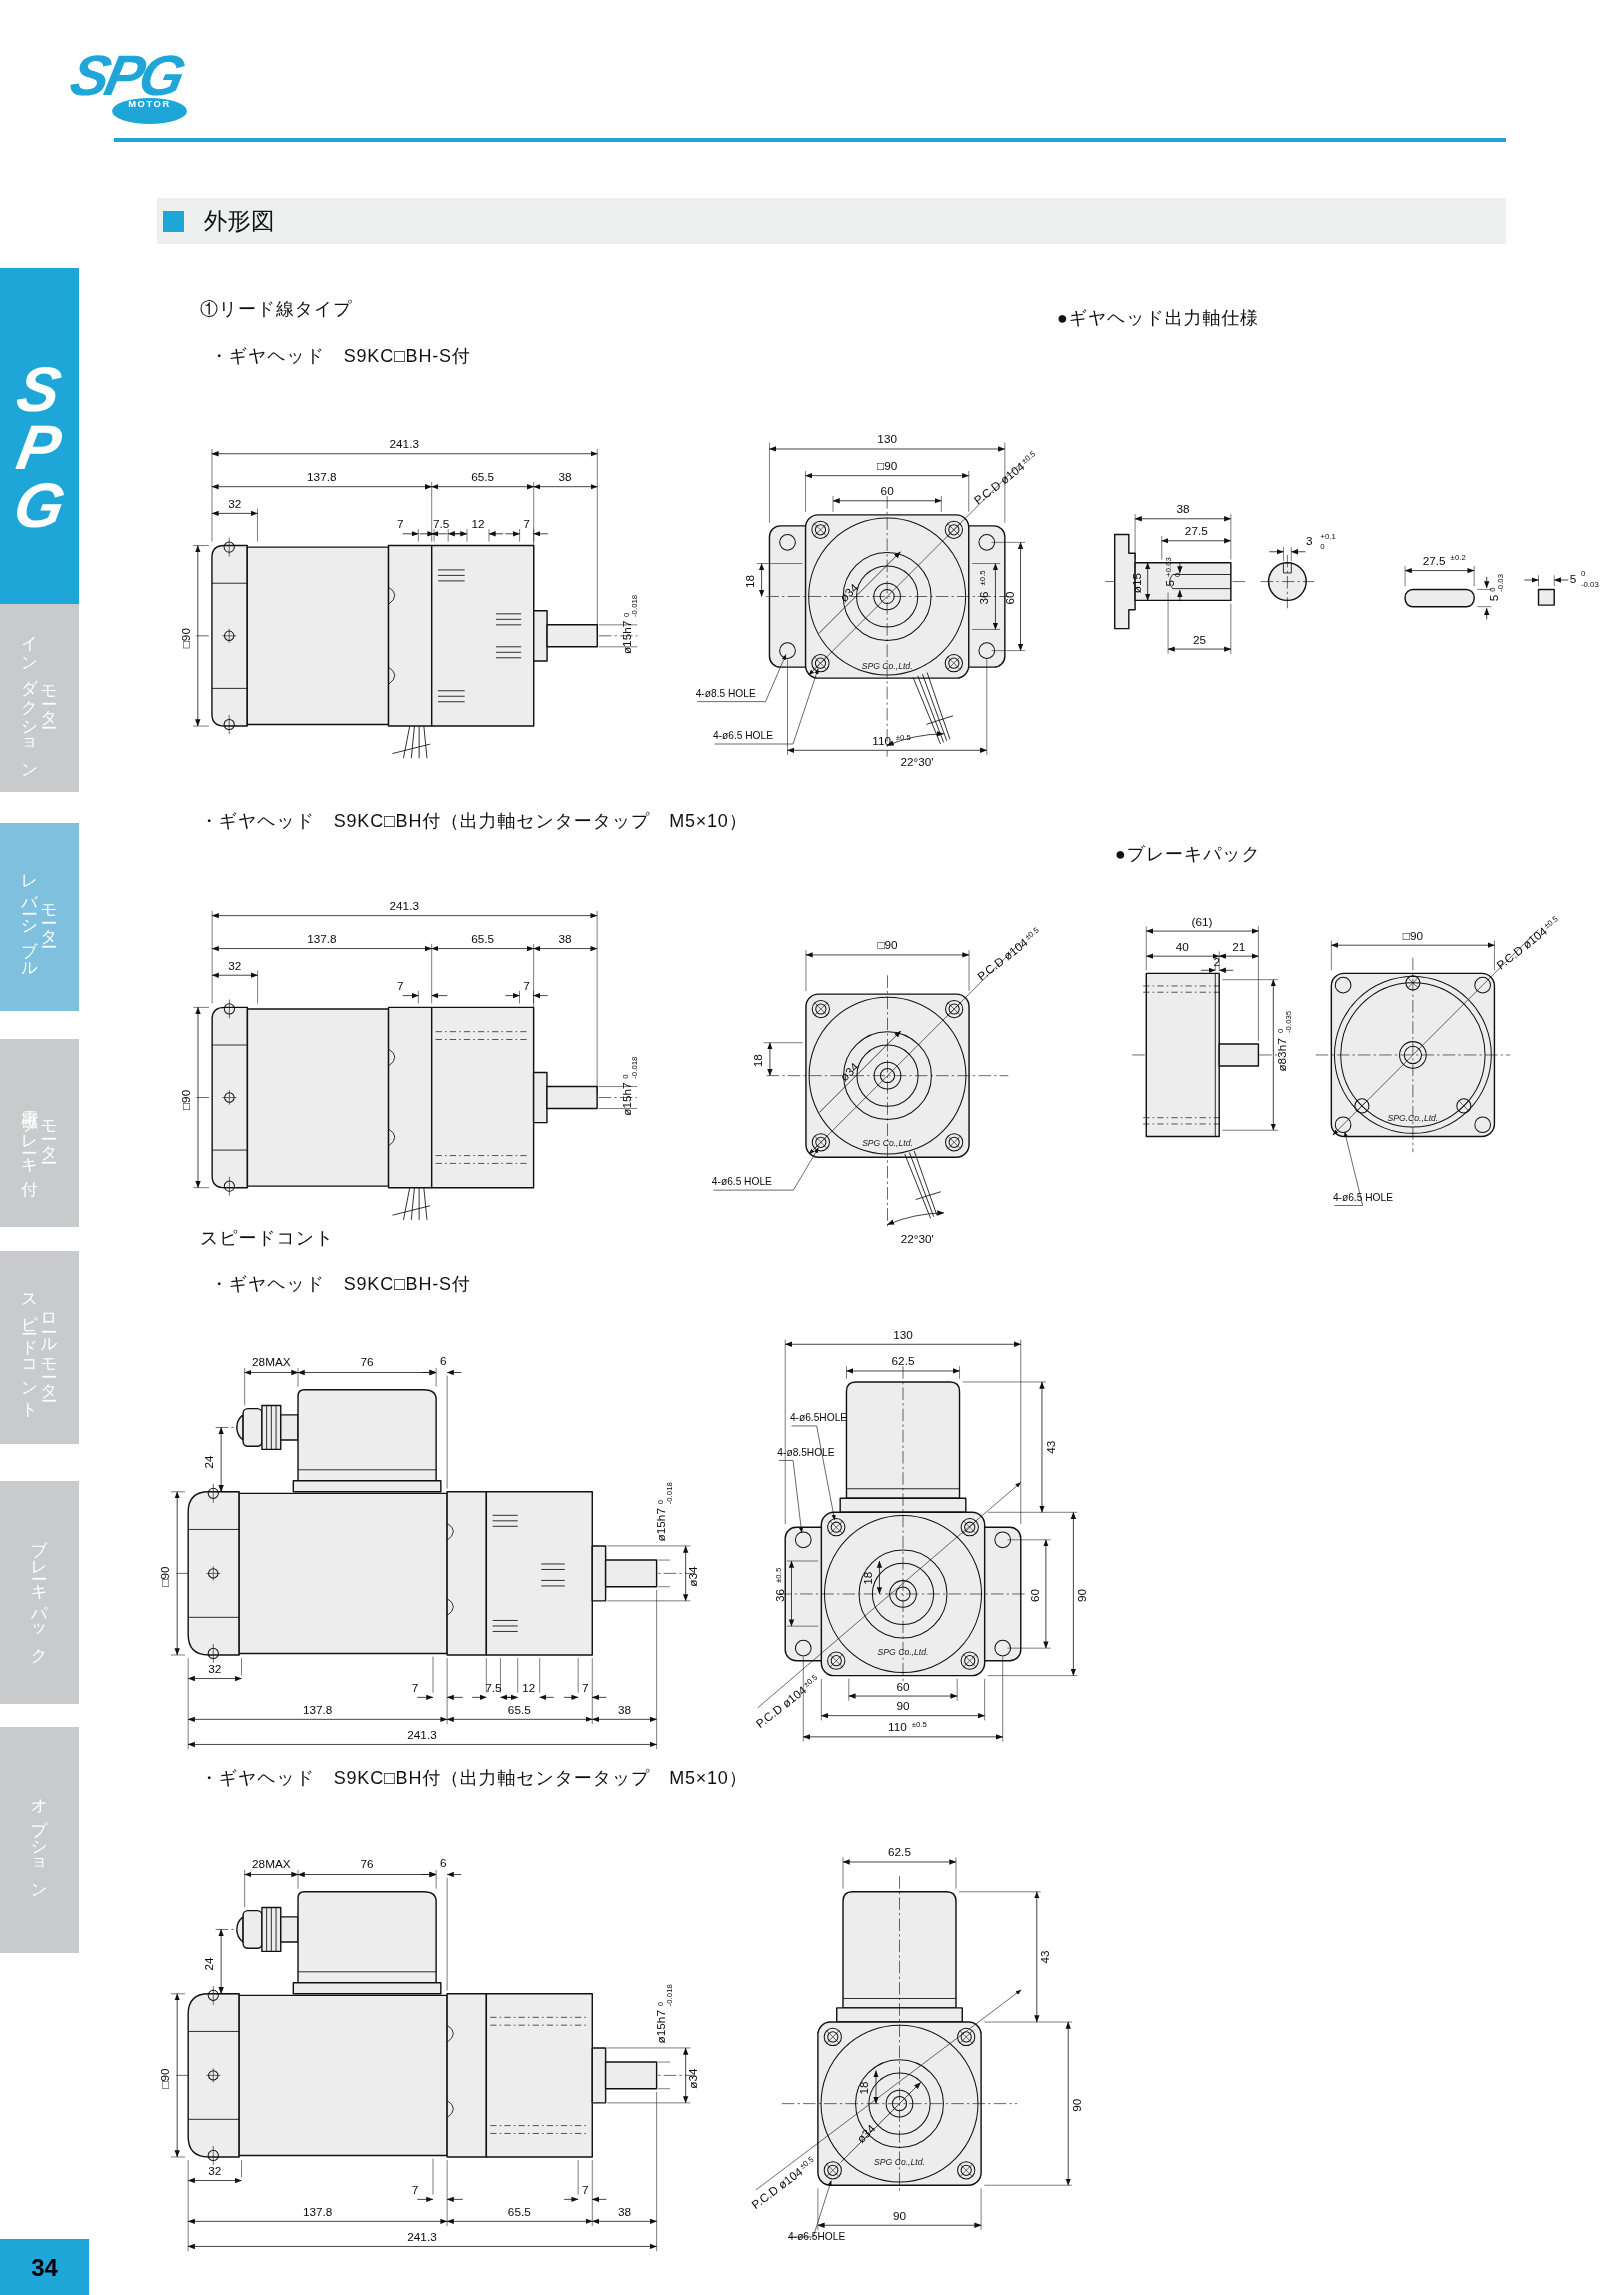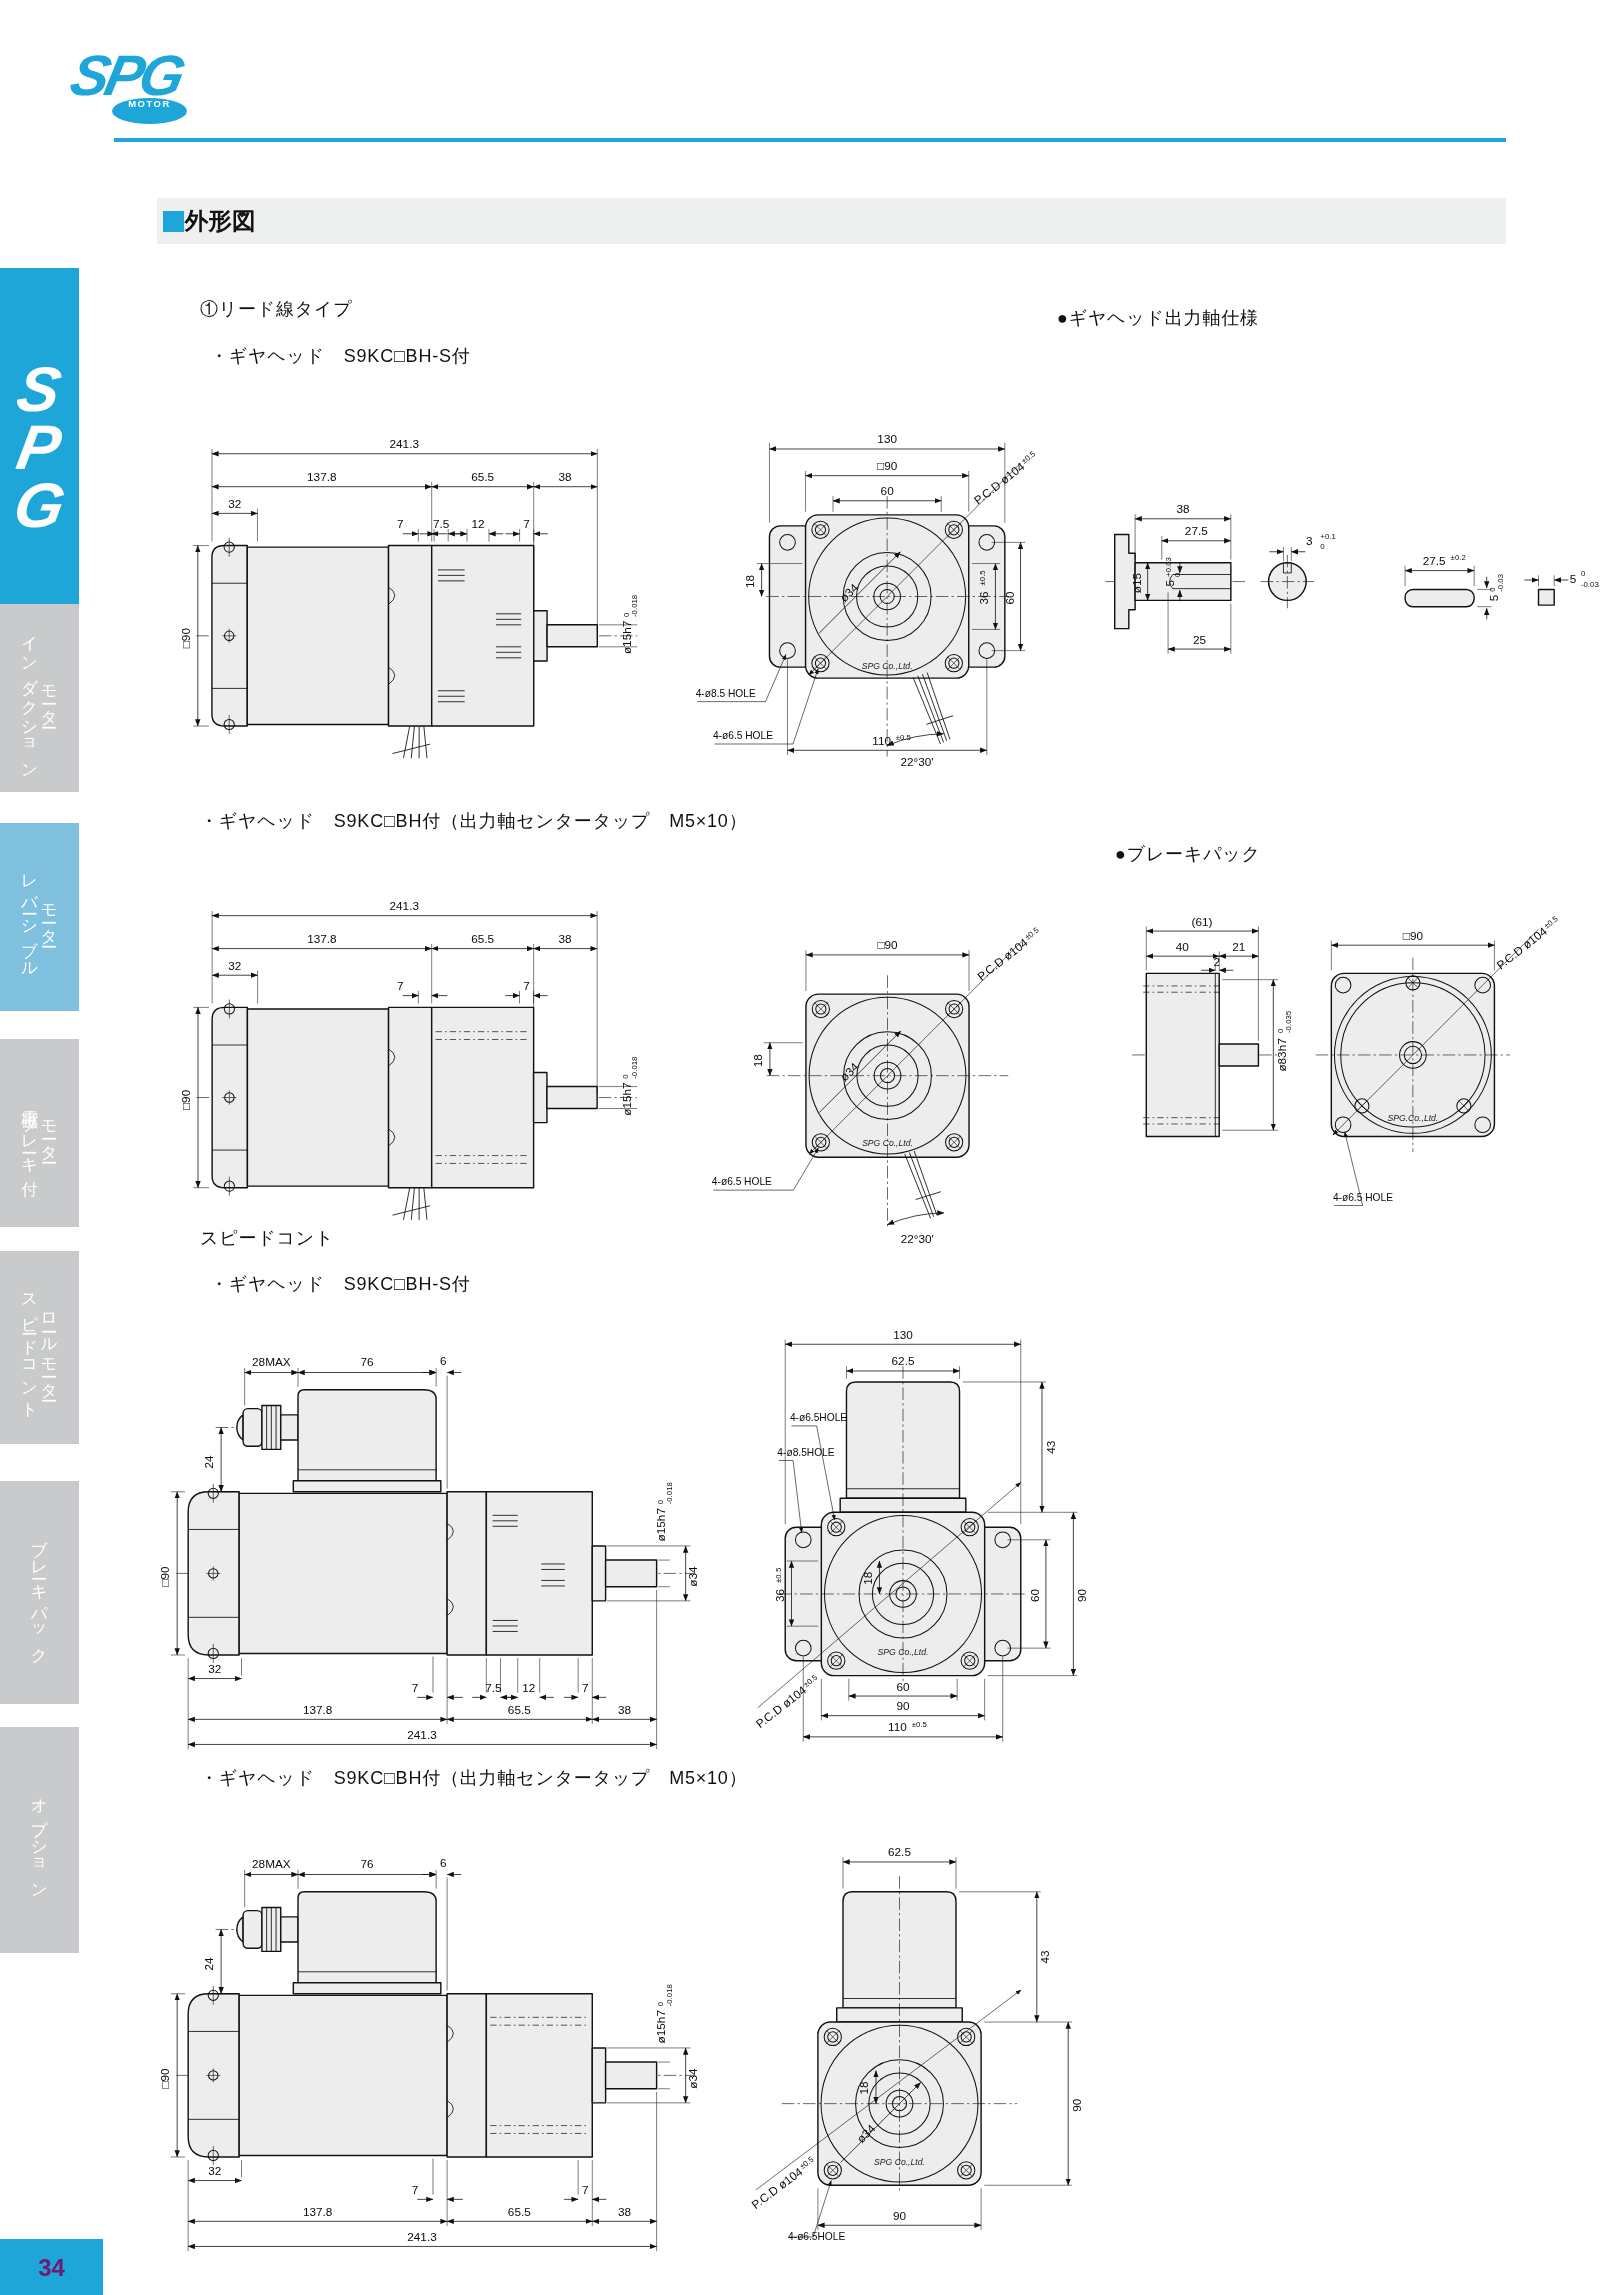--- a/index.html
+++ b/index.html
@@ -8,28 +8,28 @@
 .abs{position:absolute}
 
 .logo{position:absolute;left:72px;top:47px;width:141px;height:82px}
 .logo .spg{font-style:italic;font-weight:800;font-size:57px;line-height:1;color:var(--brand);transform:skewX(-12deg);letter-spacing:-3.9px}
 .logo .ell{position:absolute;left:38px;top:49px;width:79px;height:30px;background:var(--brand);border-radius:50%;border:2.4px solid #fff;display:flex;align-items:flex-start;justify-content:center}
 .logo .ell span{color:#fff;font-size:9.4px;font-weight:bold;letter-spacing:1.6px}
 .rule{position:absolute;left:114px;top:138px;width:1392px;height:3.9px;background:var(--brand)}
 
 .hbar{position:absolute;left:157px;top:198px;width:1349px;height:46px;background:var(--bar);display:flex;align-items:center}
 .hbar .sq{width:20.4px;height:21px;background:var(--brand);margin-left:6.3px}
-.hbar .t{font-size:23.6px;font-weight:bold;margin-left:1px}
+.hbar .t{font-size:23.6px;font-weight:normal;margin-left:20px}
 
 .brand{position:absolute;left:0;top:268px;width:79px;height:360px;background:var(--brand);display:flex;flex-direction:column;align-items:center;justify-content:center;color:#fff}
 .brand span{font-style:italic;font-weight:800;font-size:63px;line-height:.92;transform:skewX(-10deg)}
 .tab{position:absolute;left:0;width:79px;background:var(--tabgray);color:#fff;display:flex;flex-direction:row-reverse;align-items:center;justify-content:center;gap:3.1px}
 .tab span{writing-mode:vertical-rl;font-size:16.5px;letter-spacing:2.4px;line-height:1}
 .tab.active{background:var(--tabblue)}
-.pagenum{position:absolute;left:0;top:2239px;width:103px;height:57px;background:var(--brand);color:#701a75;font-weight:bold;font-size:24px;display:flex;align-items:center;justify-content:center}
+.pagenum{position:absolute;left:0;top:2239px;width:89px;height:57px;background:var(--brand);color:#000000;font-weight:bold;font-size:24px;display:flex;align-items:center;justify-content:center}
 
 .jh{position:absolute;font-size:18px;letter-spacing:0.8px;white-space:nowrap}
 
 svg{overflow:visible}
 .o{fill:var(--fill);stroke:#111;stroke-width:1.8;stroke-linejoin:round}
 .l{stroke:#111;stroke-width:1.1;fill:none}
 .tl{stroke:#111;stroke-width:.8;fill:none}
 .cl{stroke:#111;stroke-width:.8;fill:none;stroke-dasharray:16 4 3 4}
 .dsh{stroke:#111;stroke-width:.9;fill:none;stroke-dasharray:8 4 2 4}
 .hole{fill:none;stroke:#111;stroke-width:1.3}

